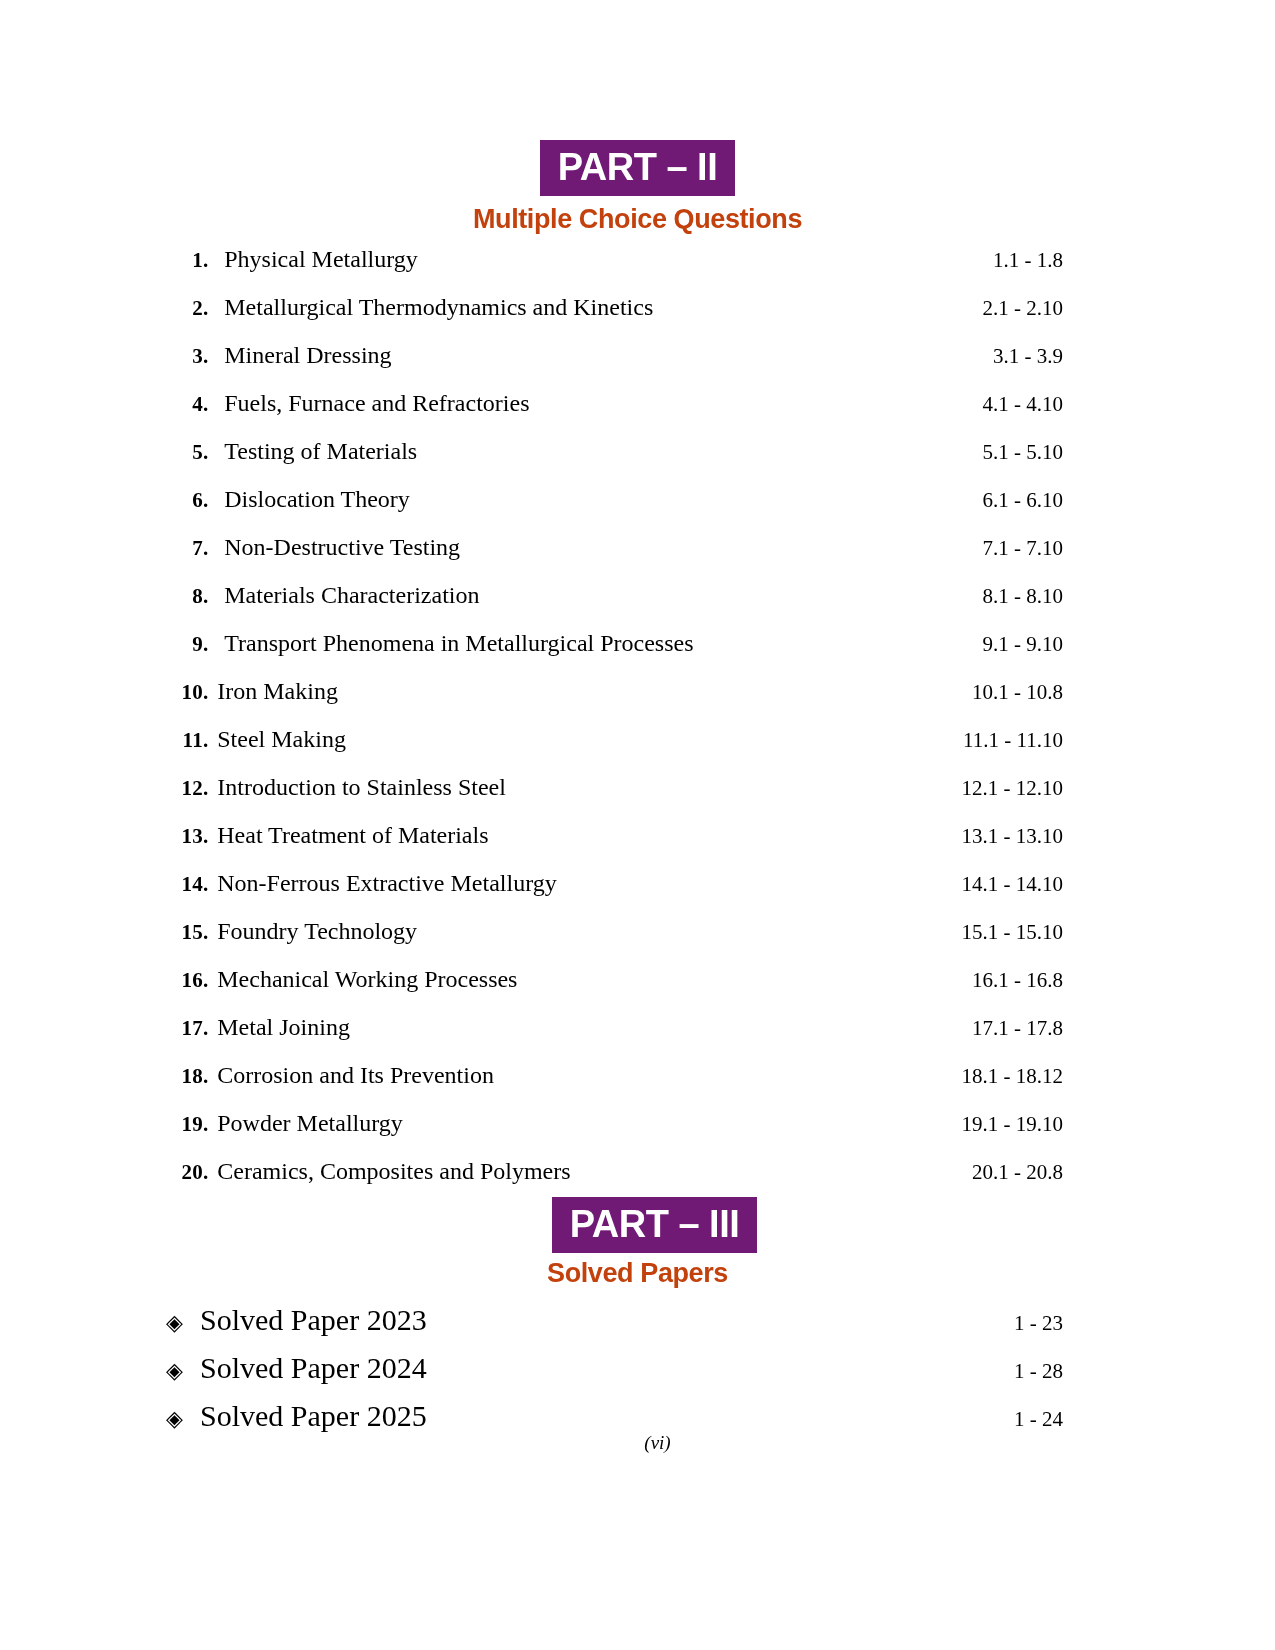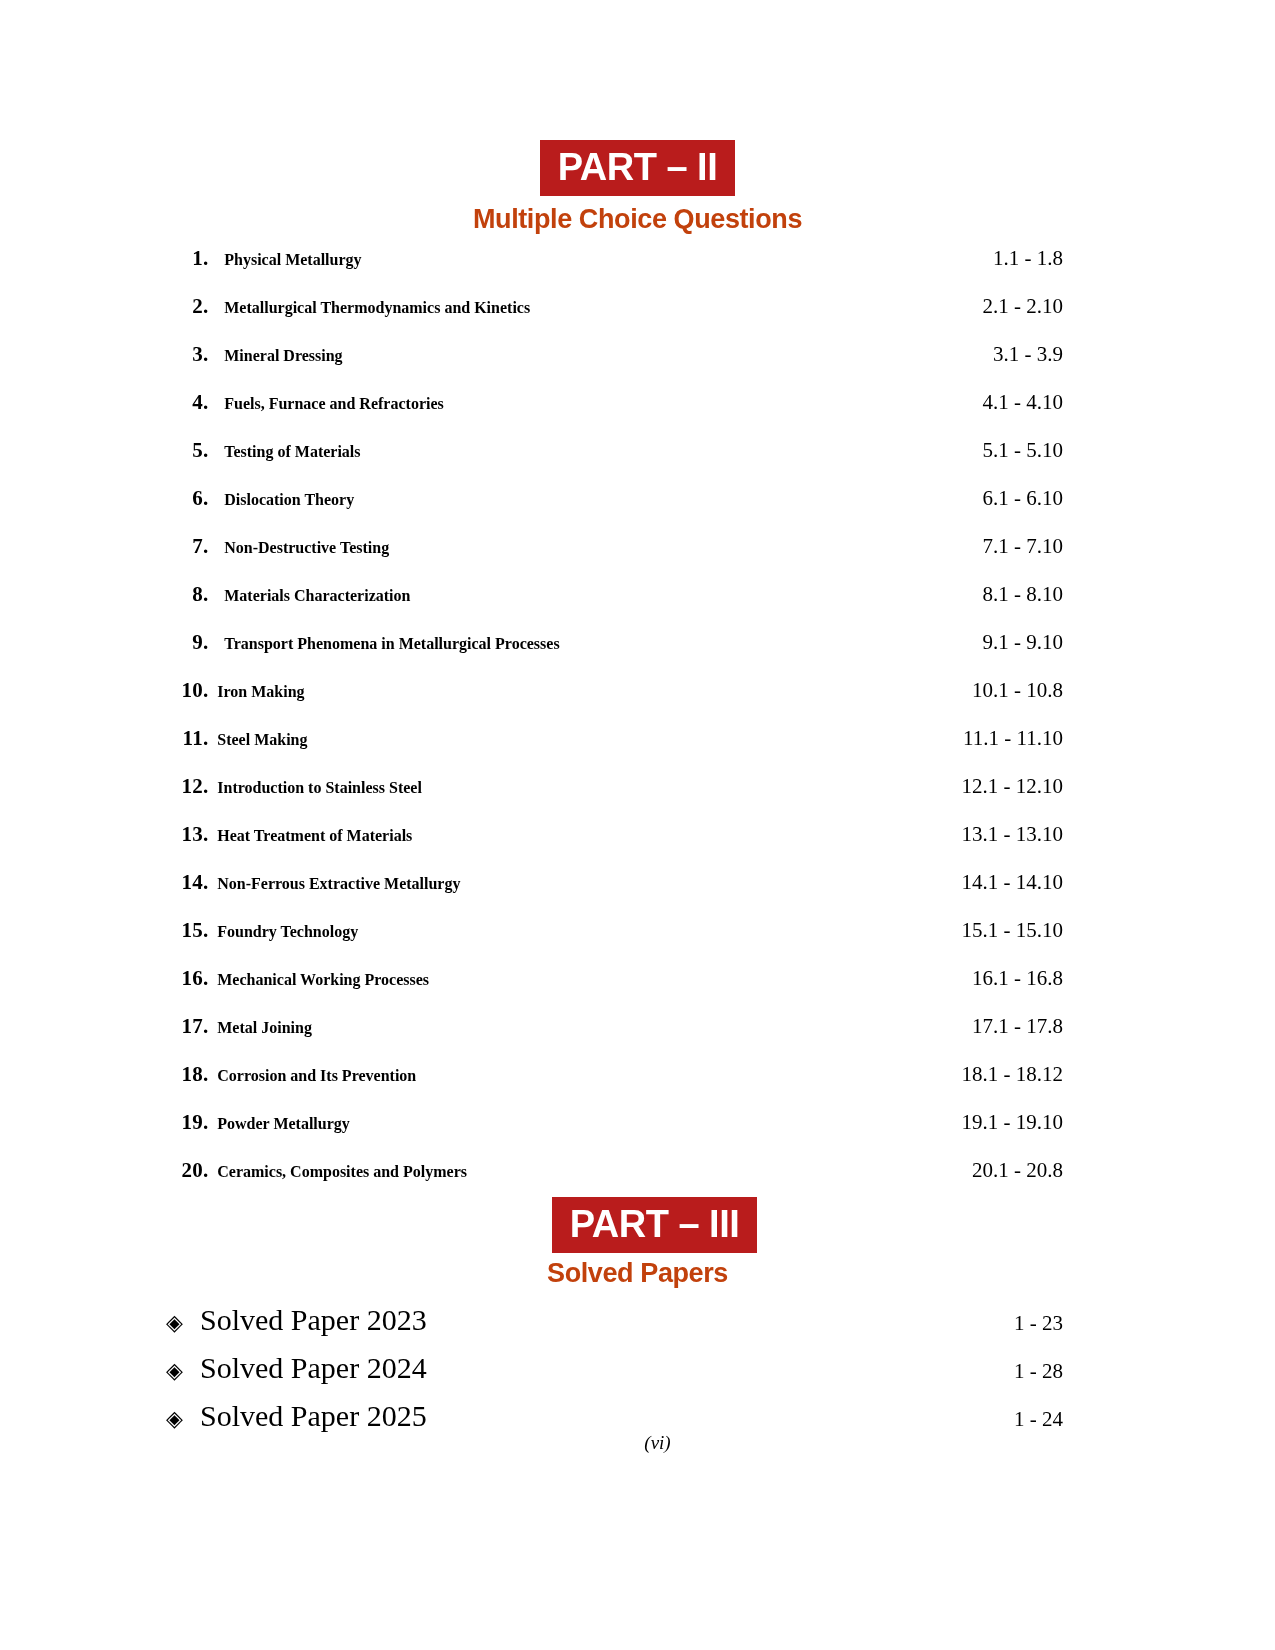--- a/index.html
+++ b/index.html
@@ -19,21 +19,21 @@
   }
 
   
   .banner-wrap {
     display: flex;
     justify-content: center;
     width: 100%;
   }
   .banner {
     display: inline-block;
-    background: #b91c1c;
+    background: #701a75;
     color: #ffffff;
     font-family: "Liberation Sans", "DejaVu Sans", sans-serif;
     font-weight: bold;
     letter-spacing: -0.5px;
     text-align: center;
   }
   #part2-banner-wrap {
     position: absolute;
     top: 140px;
     left: 0;
@@ -88,25 +88,24 @@
     text-align: right;
     flex: 0 0 40px;
     letter-spacing: 0.3px;
   }
   .toc-num-dot {
     font-weight: bold;
     font-size: 21px;
     flex: 0 0 auto;
   }
   .toc-title {
-    font-size: 16px;
+    font-size: 24px;
     padding-left: 9px;
     flex: 1 1 auto;
     white-space: nowrap;
-    font-weight: bold;
   }
   .toc-pages {
     font-size: 21px;
     flex: 0 0 auto;
     white-space: nowrap;
   }
 
   
   .toc-row.single .toc-title { padding-left: 16px; }
 

